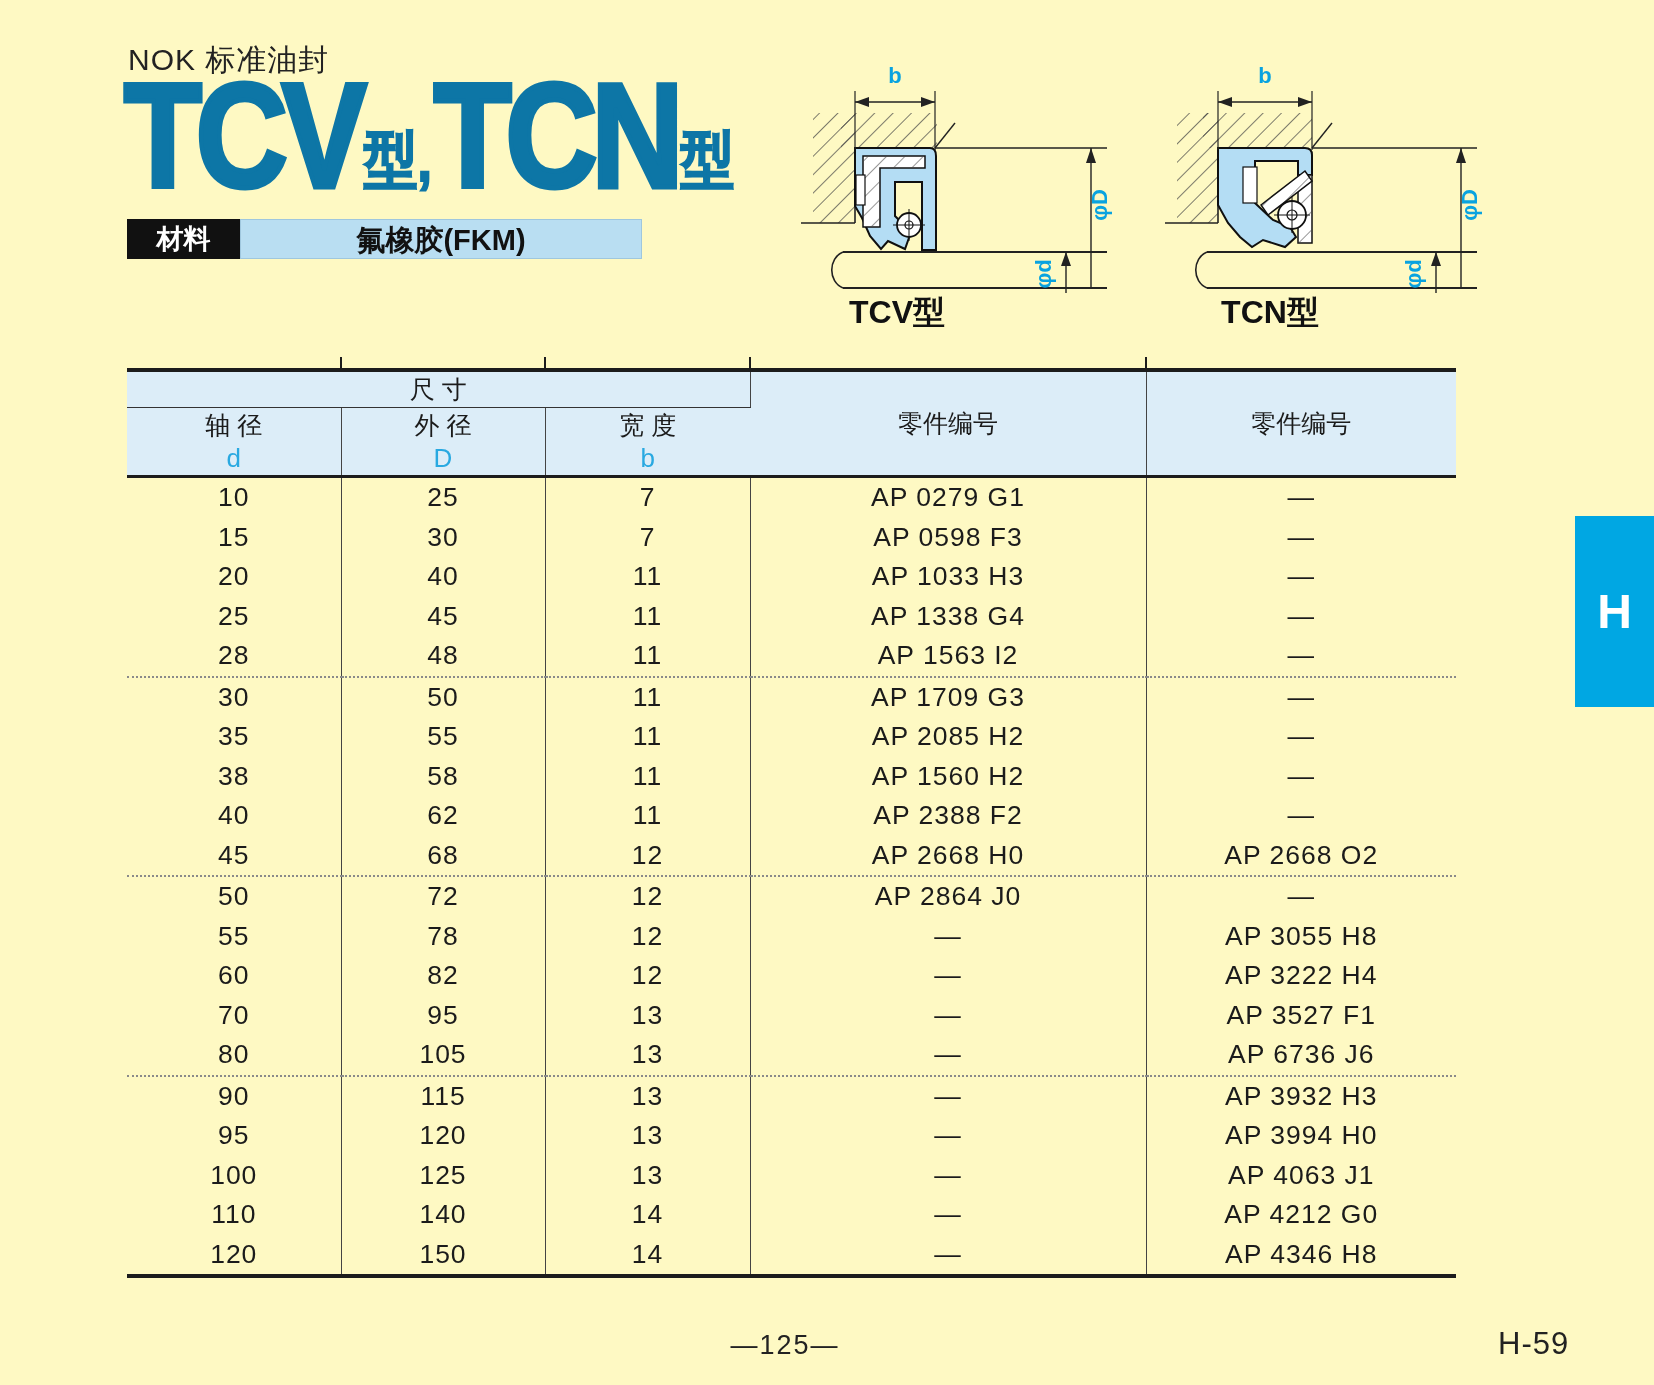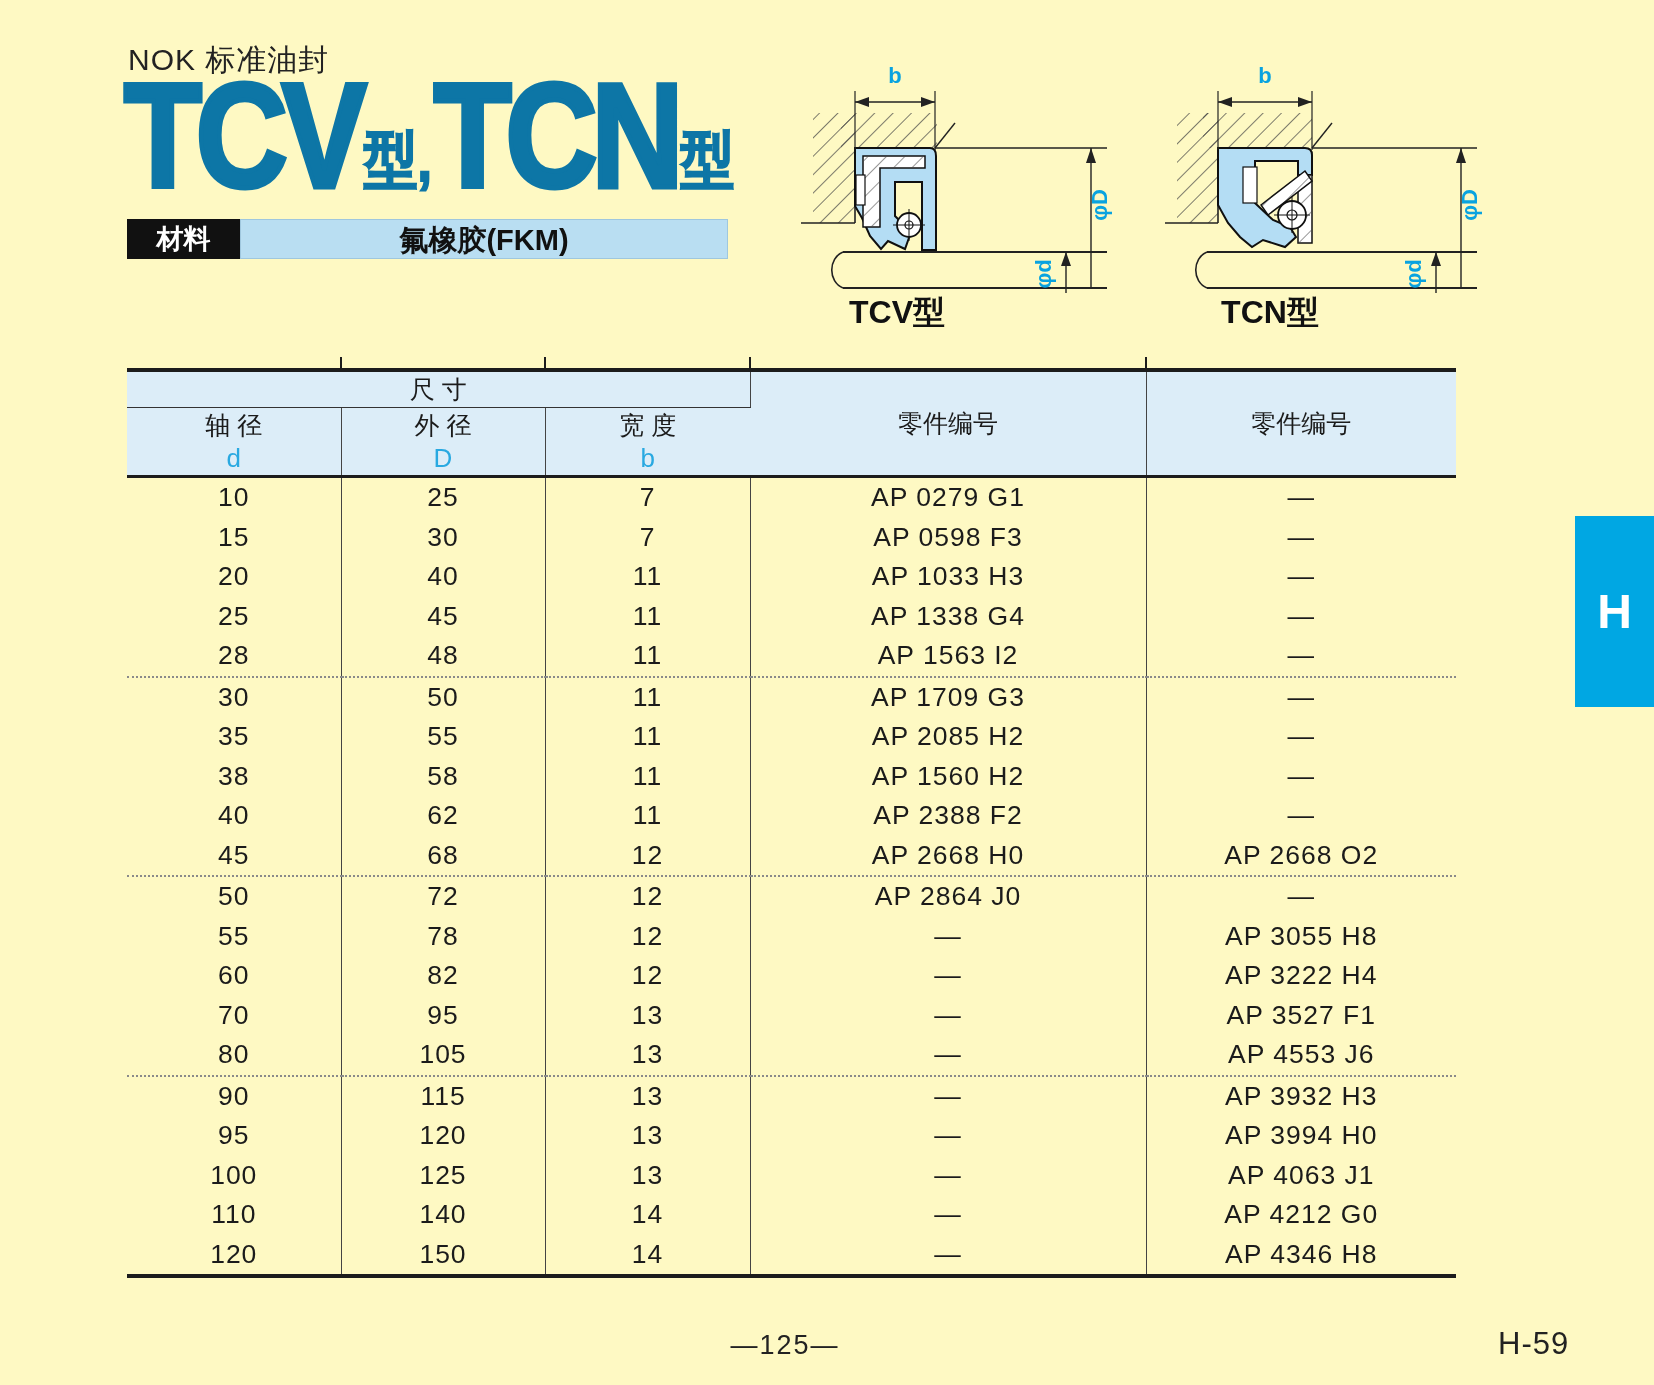--- a/index.html
+++ b/index.html
@@ -24,21 +24,21 @@
     font-size:62px; font-weight:bold; letter-spacing:0;
     -webkit-text-stroke:2px #0d76a6;
     position:relative; top:-6px; margin-left:4px; margin-right:2px;
   }
   #material-row { left:127px; top:219px; height:40px; }
   #material-label {
     position:absolute; left:0; top:0; width:113px; height:40px; background:#111;
     color:#fff; font-size:27px; font-weight:bold; text-align:center; line-height:40px;
   }
   #material-value {
-    position:absolute; left:113px; top:0; width:488px; height:40px; background:#b9def2;
+    position:absolute; left:113px; top:0; width:402px; height:40px; background:#b9def2;
     color:#111; font-size:29px; font-weight:bold; text-align:center; line-height:40px;
     border:1px solid #9fc7de; box-sizing:border-box;
   }
   #note { left:128px; top:260px; font-size:23px; line-height:28px; color:#222; }
   #note .l2 { padding-left:23px; }
 
   
   .diagram-caption { top:291px; width:130px; text-align:center; font-size:32px; font-weight:bold; color:#111; }
   svg text.dim { fill:#09a3e0; font-size:22px; font-weight:bold; font-family:"Liberation Sans",sans-serif; }
 
@@ -328,21 +328,21 @@
             <td>95</td>
             <td>13</td>
             <td>—</td>
             <td>AP 3527 F1</td>
           </tr>
           <tr class="group-end">
             <td>80</td>
             <td>105</td>
             <td>13</td>
             <td>—</td>
-            <td>AP 4553 J6</td>
+            <td>AP 6736 J6</td>
           </tr>
           <tr>
             <td>90</td>
             <td>115</td>
             <td>13</td>
             <td>—</td>
             <td>AP 3932 H3</td>
           </tr>
           <tr>
             <td>95</td>

